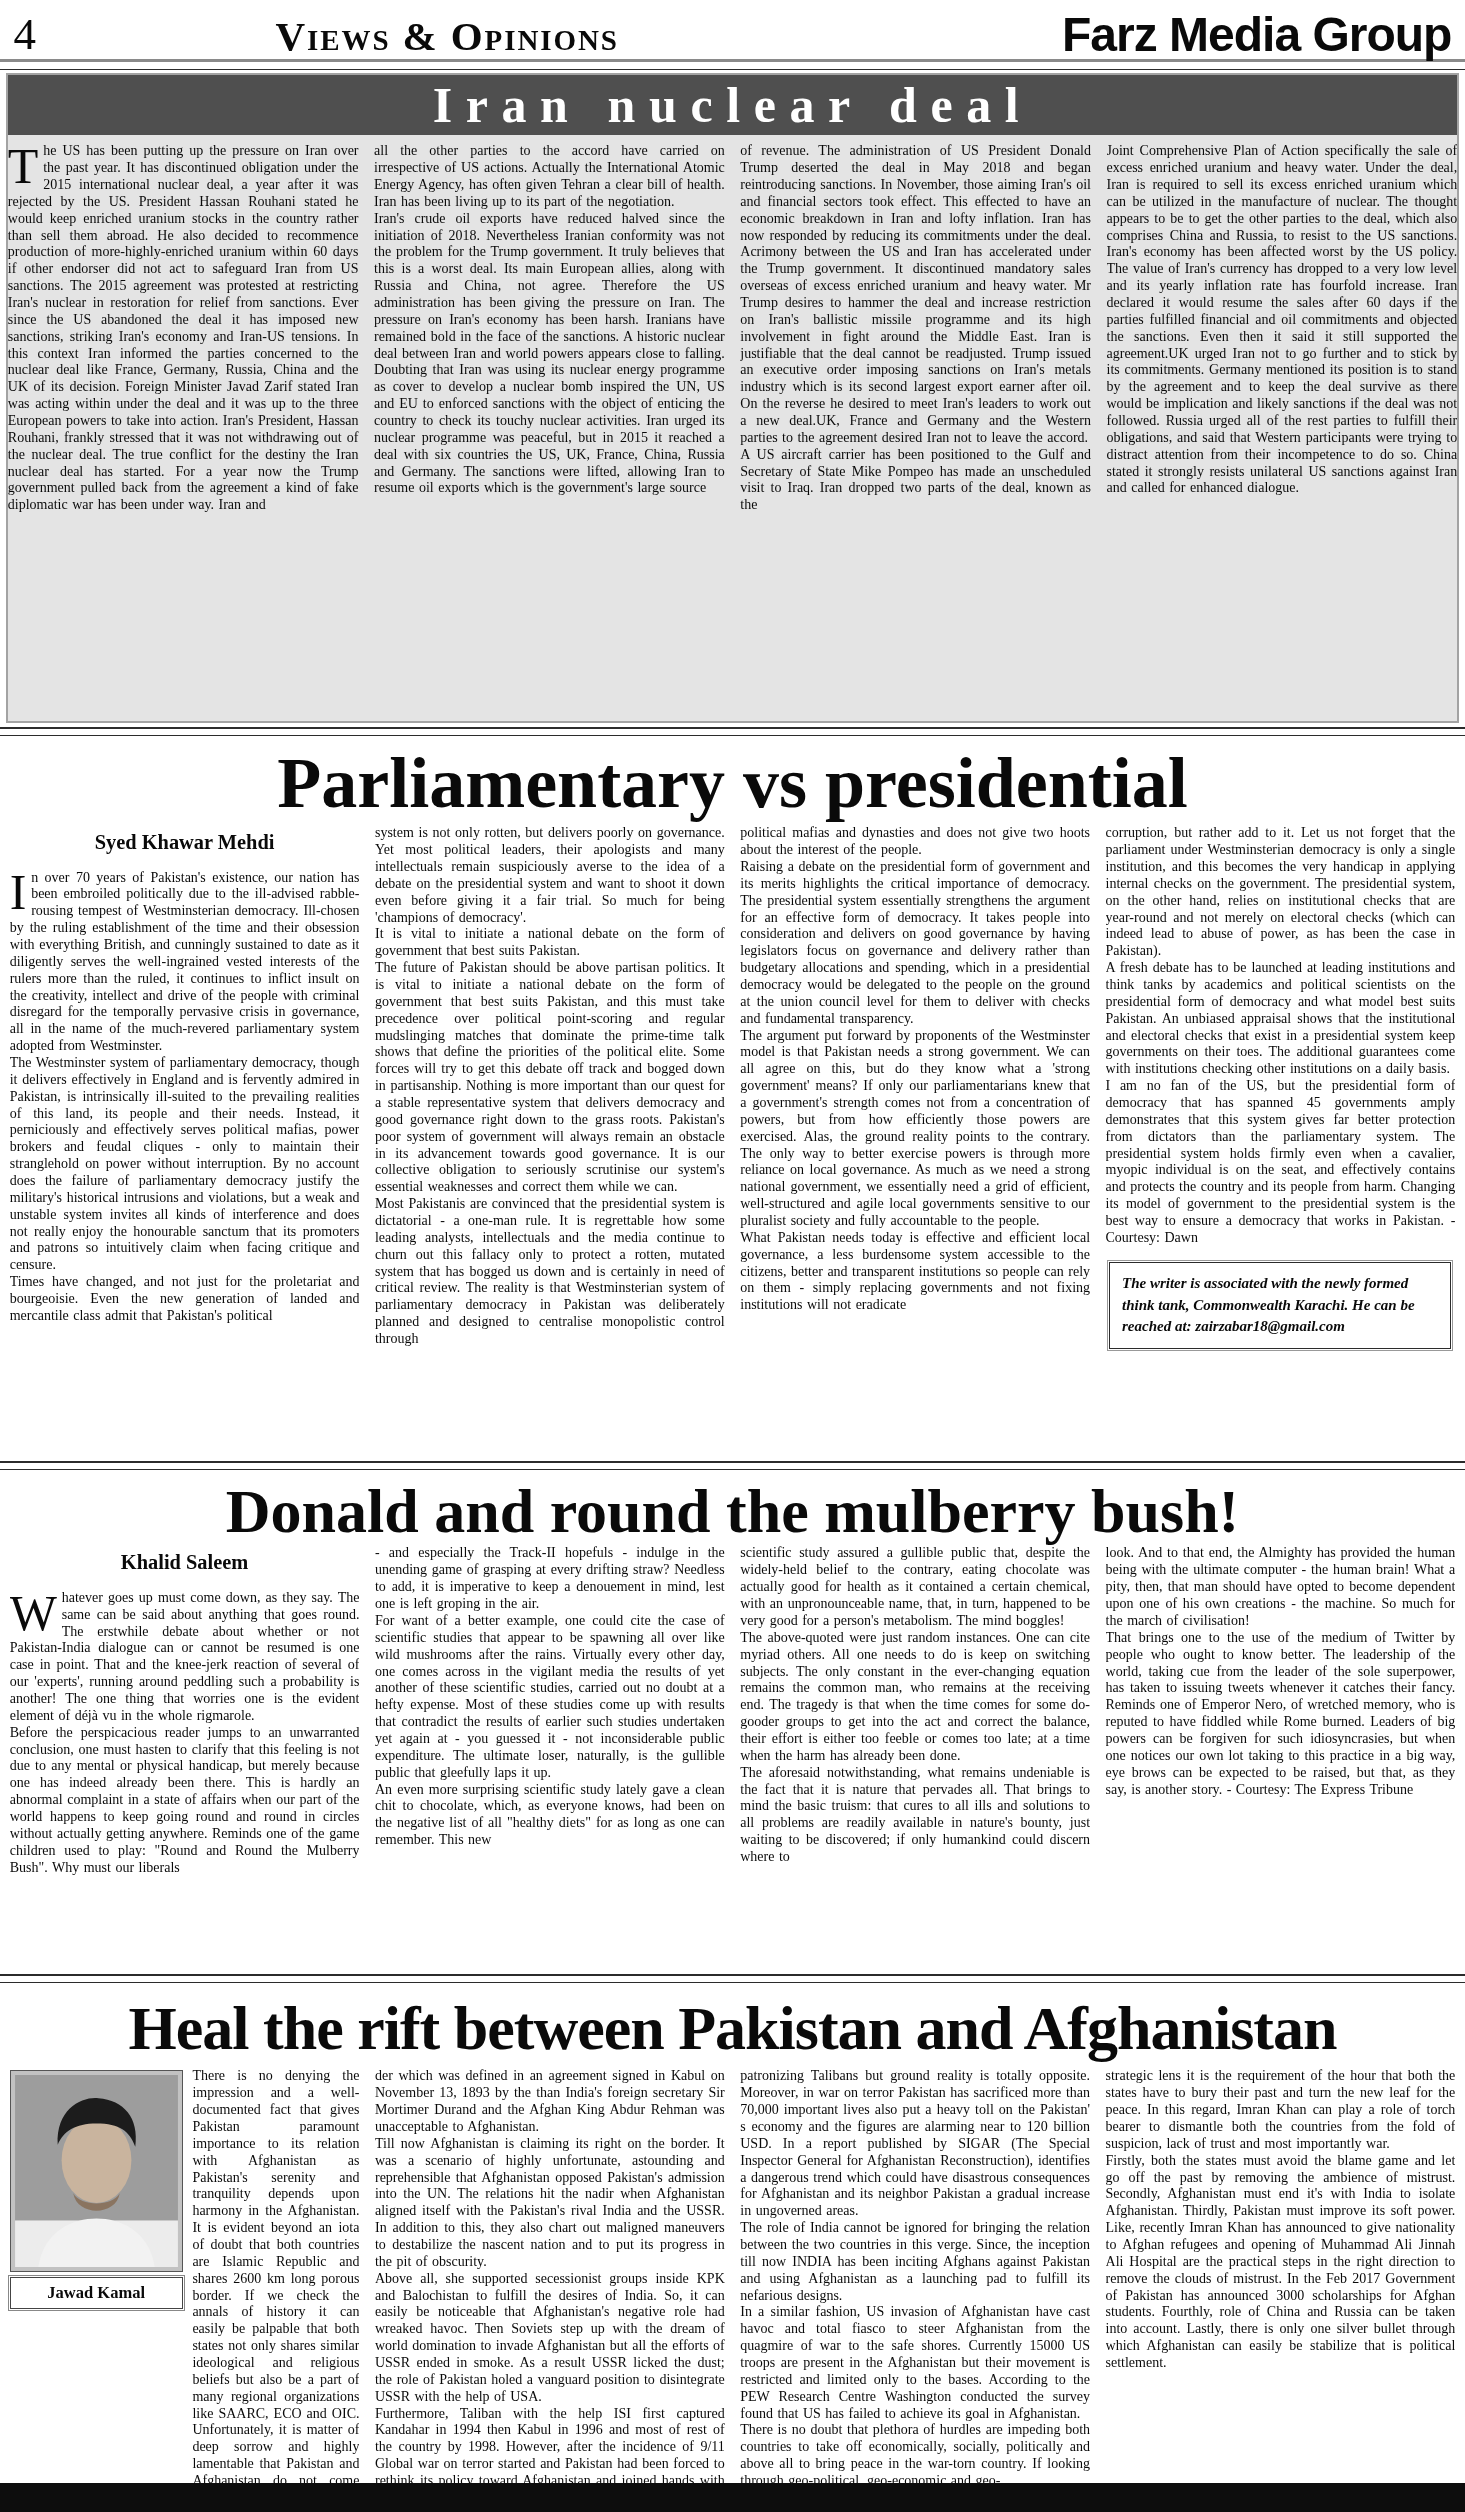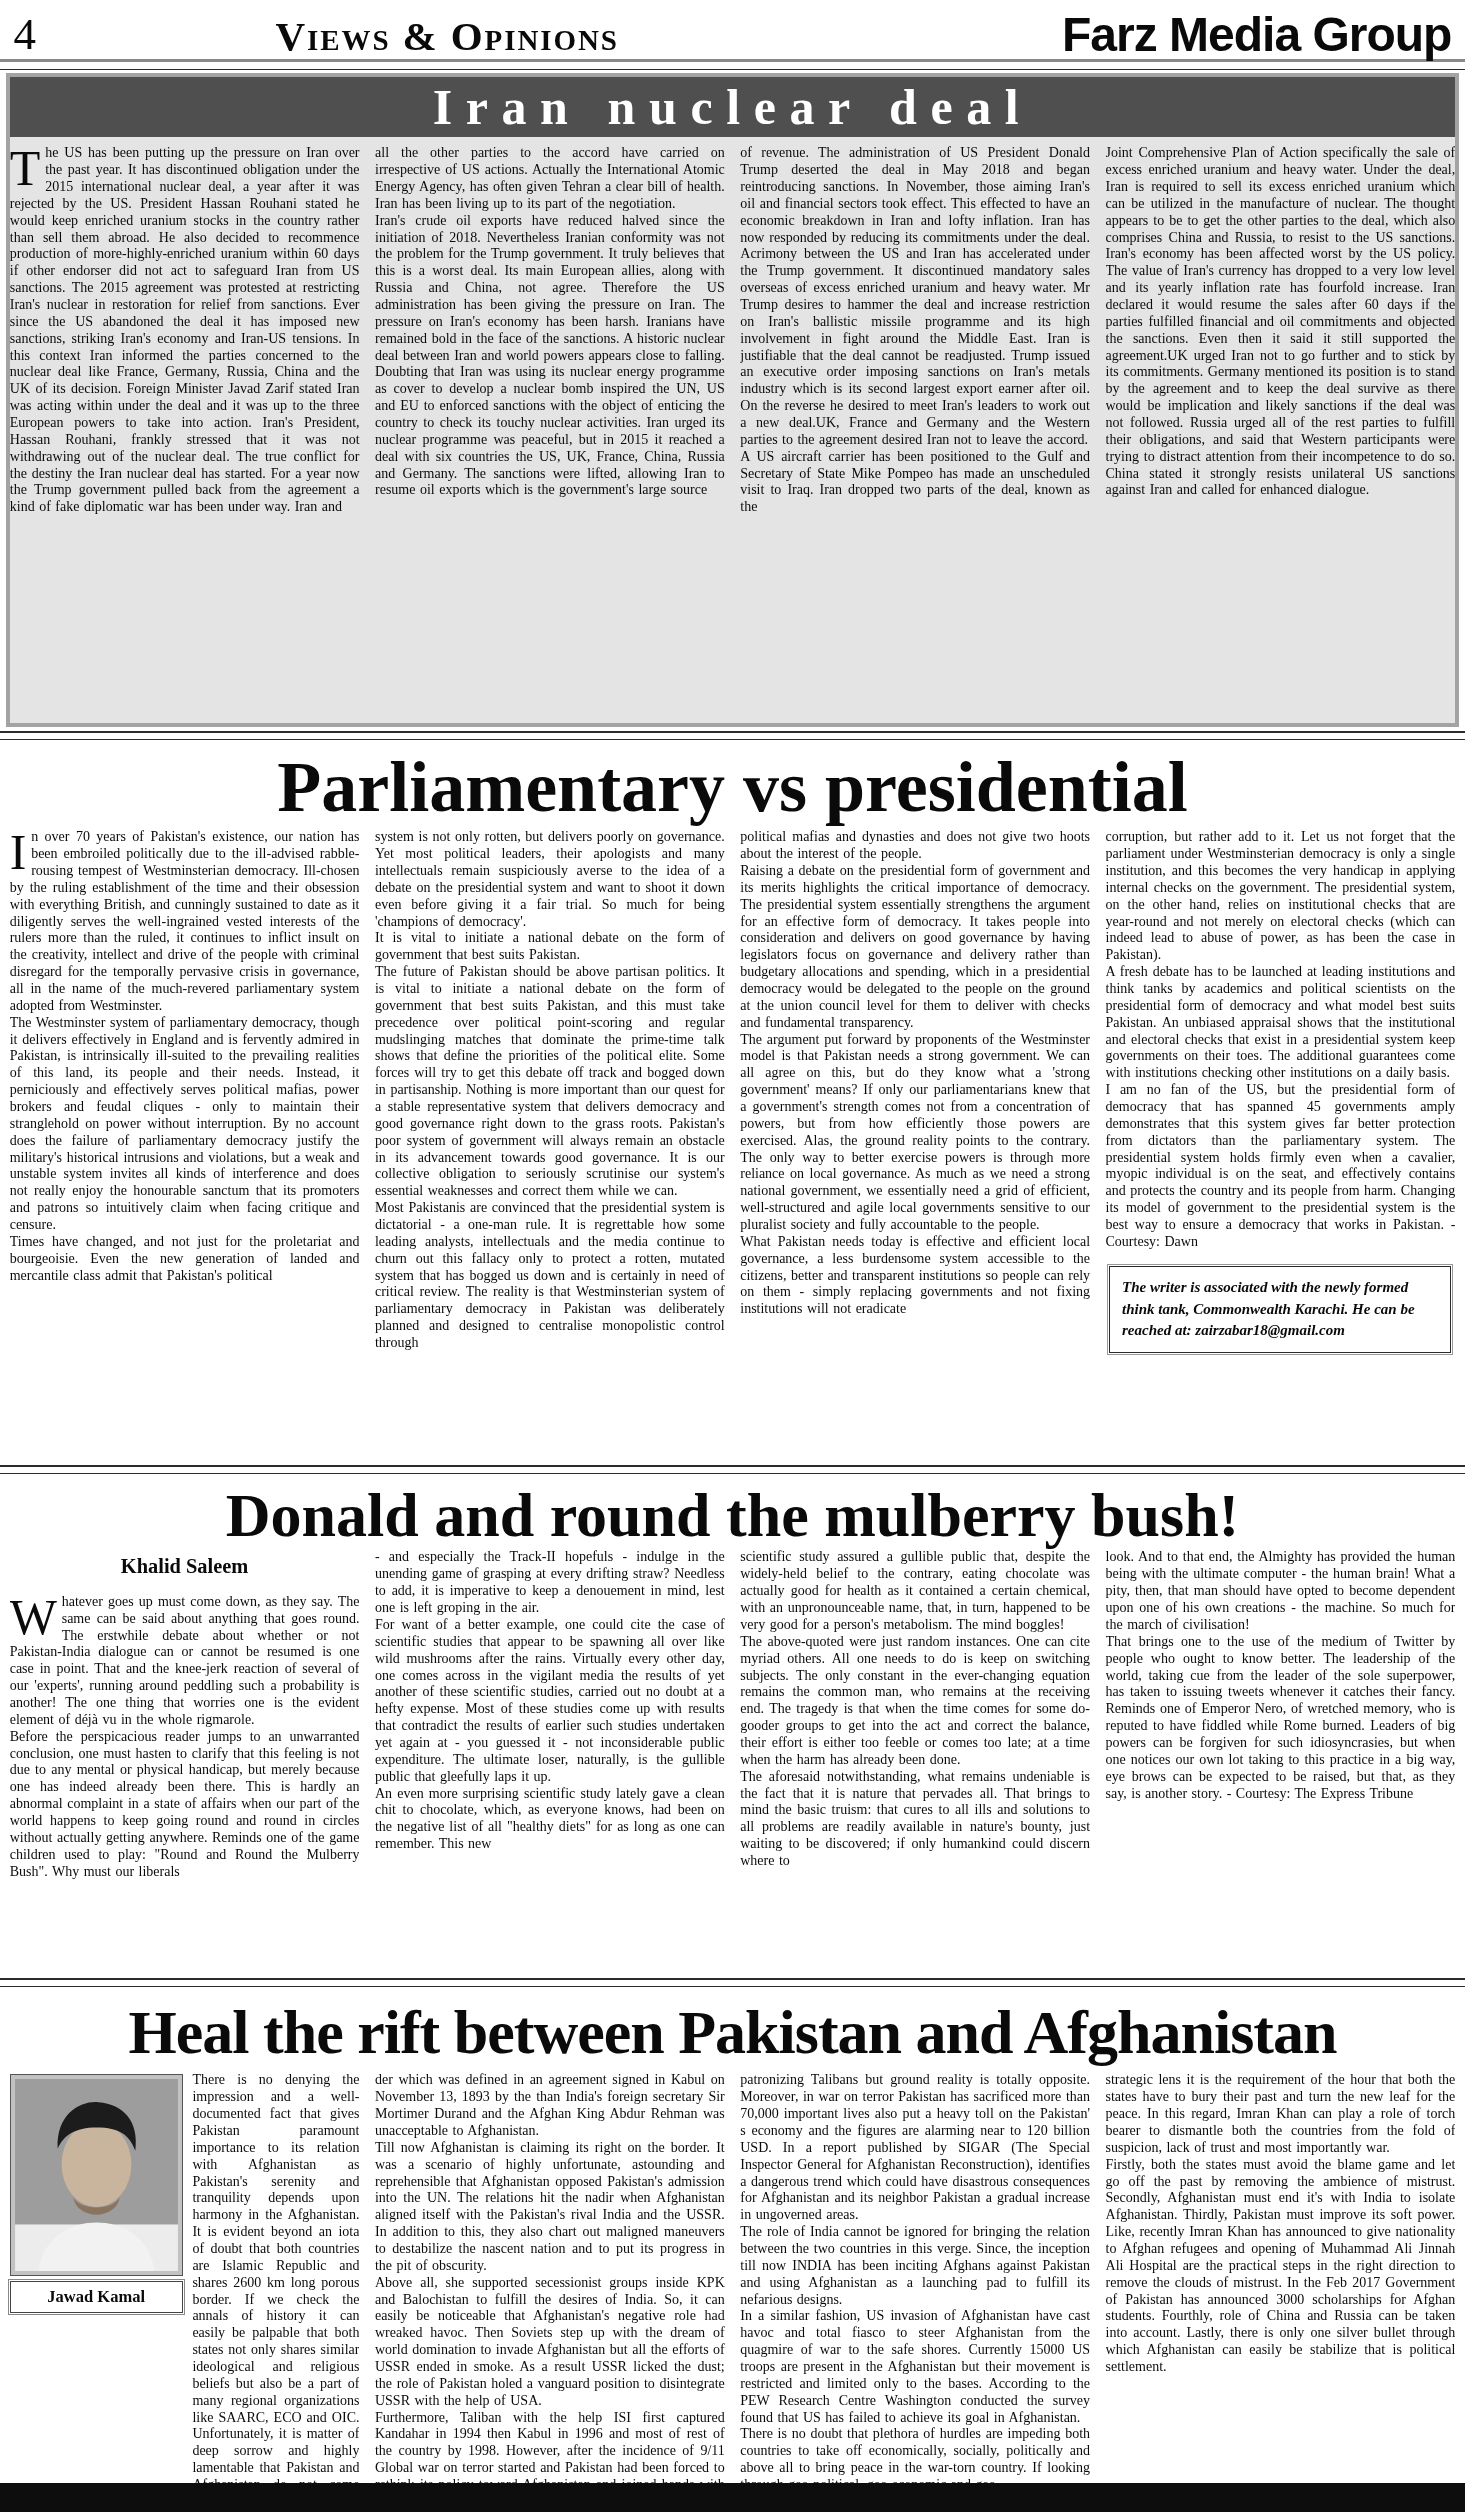--- a/index.html
+++ b/index.html
@@ -29,21 +29,21 @@
   .byline{text-align:center;font-weight:700;font-size:20.4px;padding:5.8px 0 15.5px 0;}
   .headline{text-align:center;font-weight:700;line-height:1.0;}
   .section-rule{height:5.8px;border-top:2.9px solid #2b2b2b;border-bottom:1px solid #2b2b2b;margin:3.9px 0;}
   .writer-note{
     border:1px solid #2b2b2b;outline:1px solid #999;outline-offset:1.9px;
     margin:15.5px 3.9px 3.9px 3.9px;padding:9.7px 11.6px;text-align:left;
     font-style:italic;font-weight:700;font-size:15px;line-height:1.45;background:#fff;
   }
 
   
-  .iran-box{margin:0 5.8px;border:4px solid #a3a3a3;}
+  .iran-box{margin:0 5.8px;border:2px solid #a3a3a3;}
   .iran-bar{height:60px;display:flex;align-items:center;justify-content:center;}
   .iran-title{color:#fff;font-size:50px;font-weight:700;letter-spacing:13.6px;}
   .iran-body{height:572px;padding:7.8px 0 5.8px 0;}
   .iran-body .coltext{font-size:14px;}
 
   
   .parl-head{font-size:72px;padding:7.8px 0 1.9px 0;}
   .parl-body{height:632px;}
 
   
@@ -94,20 +94,21 @@
     </div>
   </div>
 </div>
 
 <div class="section-rule"></div>
 
 <div>
   <div class="headline parl-head">Parliamentary vs presidential</div>
   <div class="cols parl-body">
     <div class="col">
+      <div class="byline">Syed Khawar Mehdi</div>
       <div class="coltext dropcap" style="height:calc(100% - 52px);">In over 70 years of Pakistan's existence, our nation has been embroiled politically due to the ill-advised rabble-rousing tempest of Westminsterian democracy. Ill-chosen by the ruling establishment of the time and their obsession with everything British, and cunningly sustained to date as it diligently serves the well-ingrained vested interests of the rulers more than the ruled, it continues to inflict insult on the creativity, intellect and drive of the people with criminal disregard for the temporally pervasive crisis in governance, all in the name of the much-revered parliamentary system adopted from Westminster.
 The Westminster system of parliamentary democracy, though it delivers effectively in England and is fervently admired in Pakistan, is intrinsically ill-suited to the prevailing realities of this land, its people and their needs. Instead, it perniciously and effectively serves political mafias, power brokers and feudal cliques - only to maintain their stranglehold on power without interruption. By no account does the failure of parliamentary democracy justify the military's historical intrusions and violations, but a weak and unstable system invites all kinds of interference and does not really enjoy the honourable sanctum that its promoters and patrons so intuitively claim when facing critique and censure.
 Times have changed, and not just for the proletariat and bourgeoisie. Even the new generation of landed and mercantile class admit that Pakistan's political</div>
     </div>
     <div class="col">
       <div class="coltext">system is not only rotten, but delivers poorly on governance. Yet most political leaders, their apologists and many intellectuals remain suspiciously averse to the idea of a debate on the presidential system and want to shoot it down even before giving it a fair trial. So much for being 'champions of democracy'.
 It is vital to initiate a national debate on the form of government that best suits Pakistan.
 The future of Pakistan should be above partisan politics. It is vital to initiate a national debate on the form of government that best suits Pakistan, and this must take precedence over political point-scoring and regular mudslinging matches that dominate the prime-time talk shows that define the priorities of the political elite. Some forces will try to get this debate off track and bogged down in partisanship. Nothing is more important than our quest for a stable representative system that delivers democracy and good governance right down to the grass roots. Pakistan's poor system of government will always remain an obstacle in its advancement towards good governance. It is our collective obligation to seriously scrutinise our system's essential weaknesses and correct them while we can.
 Most Pakistanis are convinced that the presidential system is dictatorial - a one-man rule. It is regrettable how some leading analysts, intellectuals and the media continue to churn out this fallacy only to protect a rotten, mutated system that has bogged us down and is certainly in need of critical review. The reality is that Westminsterian system of parliamentary democracy in Pakistan was deliberately planned and designed to centralise monopolistic control through</div>
     </div>

